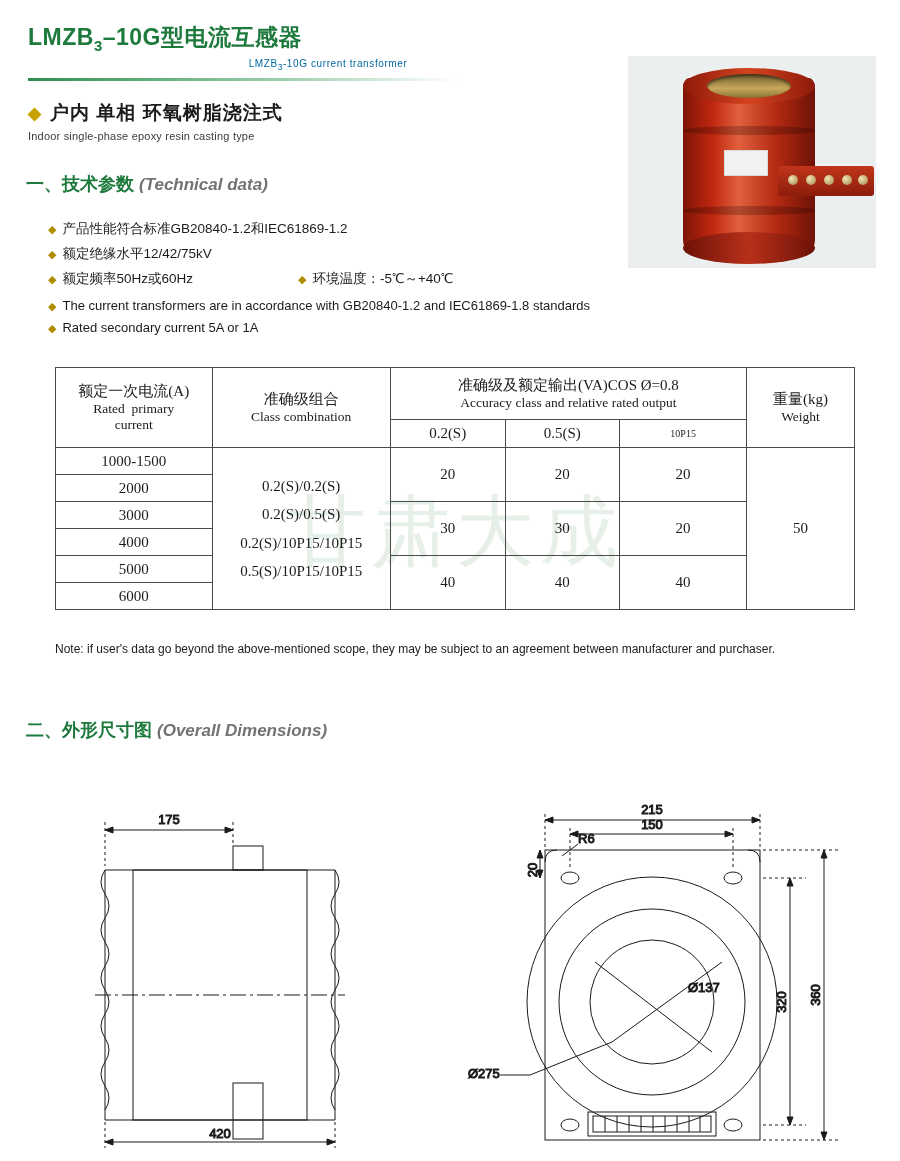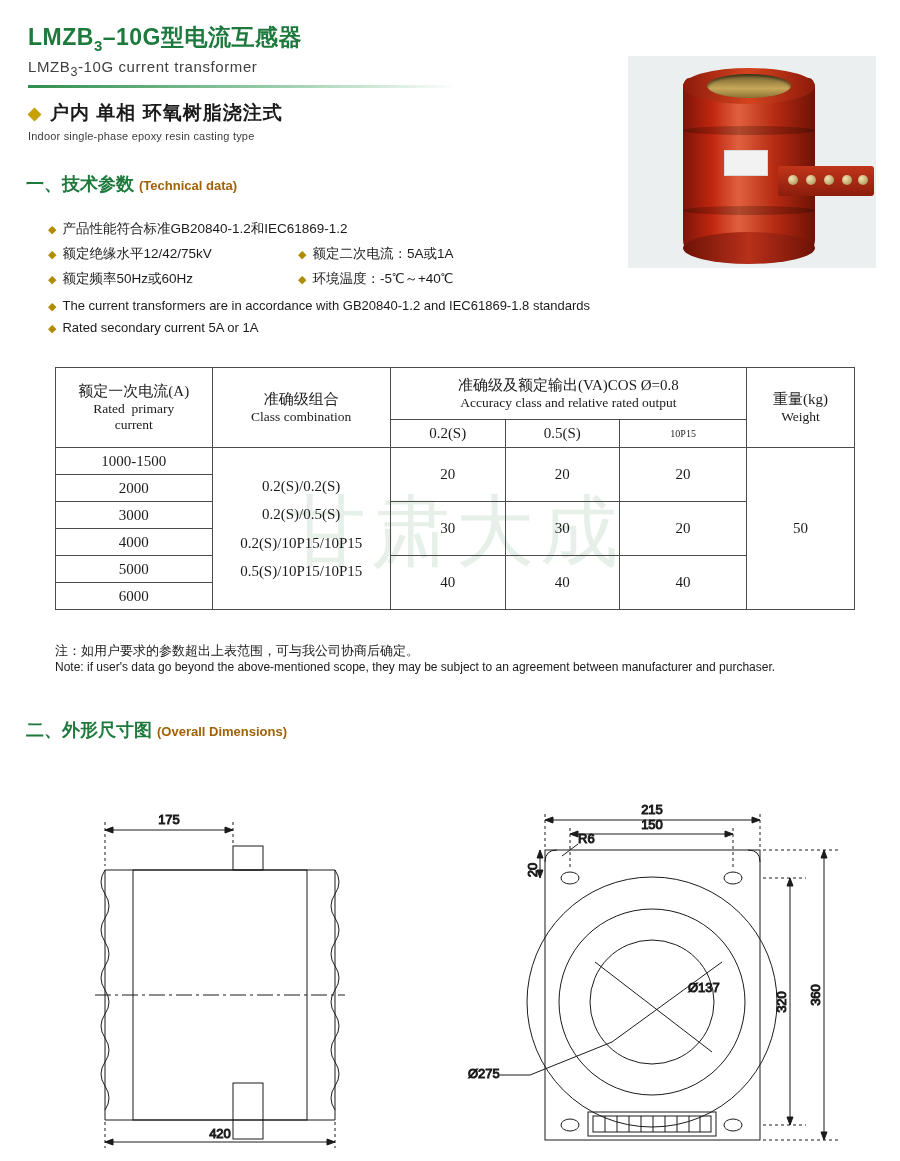--- a/index.html
+++ b/index.html
@@ -13,21 +13,21 @@
   }
 
   
   .header { position:absolute; left:28px; top:24px; width:600px; }
   .title-cn {
     font-size:23px; font-weight:bold; color:#1d7a3c; letter-spacing:0.5px;
     line-height:1.15;
   }
   .title-cn sub { font-size:15px; }
   .title-en {
-    font-size:15px; color:#404040; letter-spacing:0.6px; margin-top:4px;
+    font-size:10px; color:#0369a1; letter-spacing:0.6px; margin-top:4px;text-align:center;
   }
   .title-rule {
     margin-top:6px; height:3px; width:430px;
     background:linear-gradient(to right,#2d8f4e 0%, #9fd0ae 60%, #ffffff 100%);
   }
 
   
   .prod-img {
     position:absolute; left:628px; top:56px; width:248px; height:212px;
     background:#eceff0; overflow:hidden;
@@ -81,21 +81,21 @@
   
   .hl { position:absolute; left:28px; top:100px; width:600px; }
   .hl .cn {
     font-size:19px; font-weight:bold; color:#1b1b1b; letter-spacing:1px;
   }
   .hl .dia { color:#c8a000; font-size:17px; margin-right:8px; }
   .hl .en { font-size:11px; color:#3b3b3b; margin-top:4px; letter-spacing:.2px;}
 
   
   .sec { position:absolute; left:26px; font-size:18px; font-weight:bold; color:#1d7a3c; }
-  .sec .en { font-size:13px; color:#a16207; font-weight:bold; }
+  .sec .en { font-size:17px; color:#737373; font-weight:bold;font-style:italic; }
   #sec1 { top:172px; }
   #sec2 { top:718px; }
 
   
   .specs { position:absolute; left:48px; top:200px; width:640px; font-size:13.5px; color:#1b1b1b;margin-top:20px;}
   .specs .row { display:flex; margin-bottom:7px; }
   .specs .c1 { width:250px; }
   .specs .c2 { flex:1; }
   .specs .full { width:100%; }
   .dot { color:#b08d00; margin-right:6px; font-size:11px; }
@@ -169,21 +169,20 @@
   <span>一、技术参数</span>
   <span class="en">(Technical data)</span>
 </div>
 
 <div class="specs">
   <div class="row">
     <div class="full"><span class="dot">◆</span><span>产品性能符合标准GB20840-1.2和IEC61869-1.2</span></div>
   </div>
   <div class="row">
     <div class="c1"><span class="dot">◆</span><span>额定绝缘水平12/42/75kV</span></div>
-    <div class="c2"><span class="dot">◆</span><span>额定二次电流：5A或1A</span></div>
   </div>
   <div class="row">
     <div class="c1"><span class="dot">◆</span><span>额定频率50Hz或60Hz</span></div>
     <div class="c2"><span class="dot">◆</span><span>环境温度：-5℃～+40℃</span></div>
   </div>
   <div class="row en-row" style="margin-top:10px;">
     <div class="full"><span class="dot">◆</span><span>The current transformers are in accordance with GB20840-1.2 and IEC61869-1.8 standards</span></div>
   </div>
   <div class="row en-row">
     <div class="c2"><span class="dot">◆</span><span>Rated  secondary current 5A or 1A</span></div>
@@ -249,21 +248,20 @@
     <td class="val" rowspan="2">40</td>
     <td class="val" rowspan="2">40</td>
   </tr>
   <tr>
     <td class="val">6000</td>
   </tr>
 </tbody>
   </table>
 
 <div class="note">
-  <div class="l1">注：如用户要求的参数超出上表范围，可与我公司协商后确定。</div>
   <div class="l2">Note: if user's data go beyond the above-mentioned scope, they may be subject to an agreement between manufacturer and purchaser.</div>
 </div>
 
 <div class="sec" id="sec2">
   <span>二、外形尺寸图</span>
   <span class="en">(Overall  Dimensions)</span>
 </div>
 
 <div class="draw">
 <svg width="900" height="390" viewBox="0 0 900 390">

